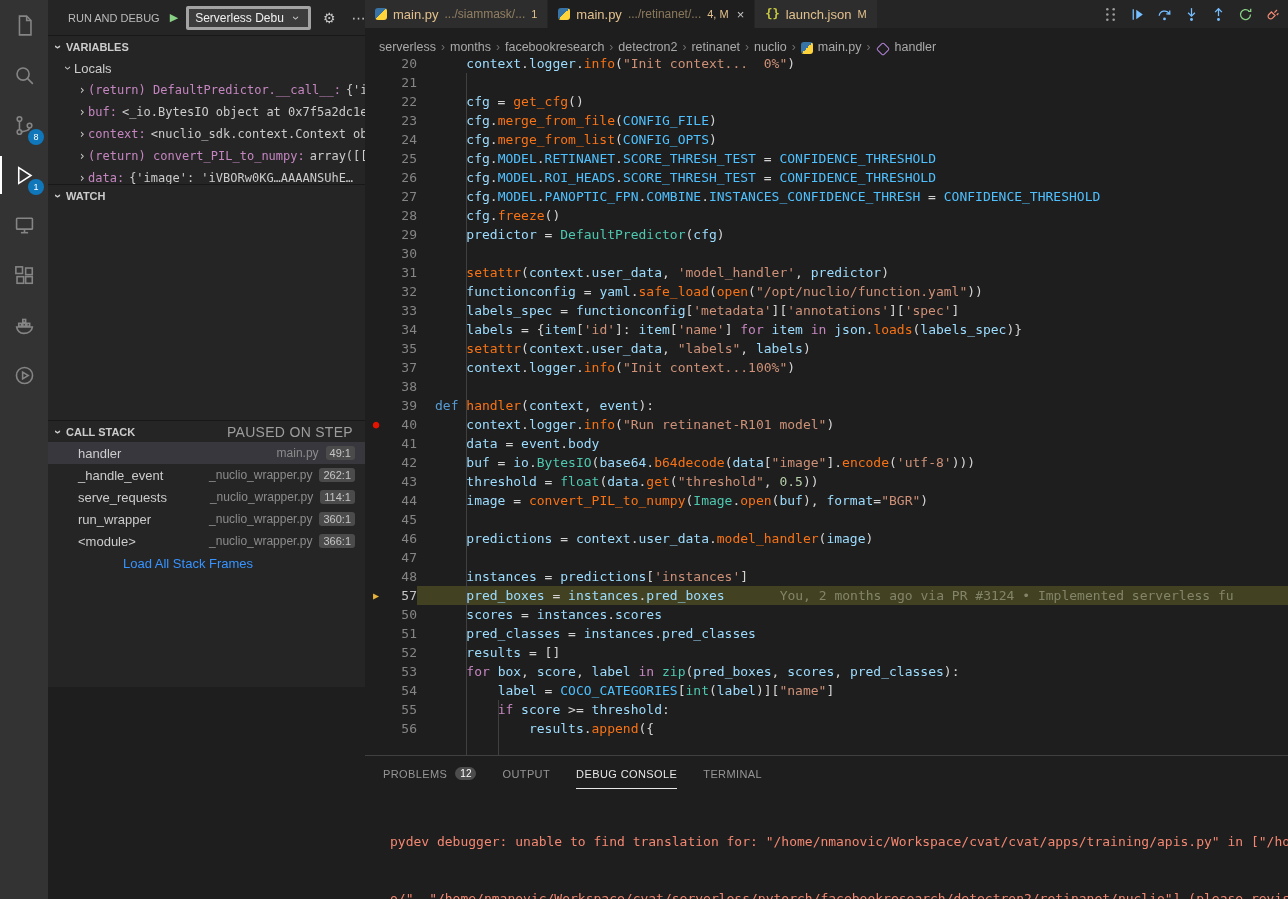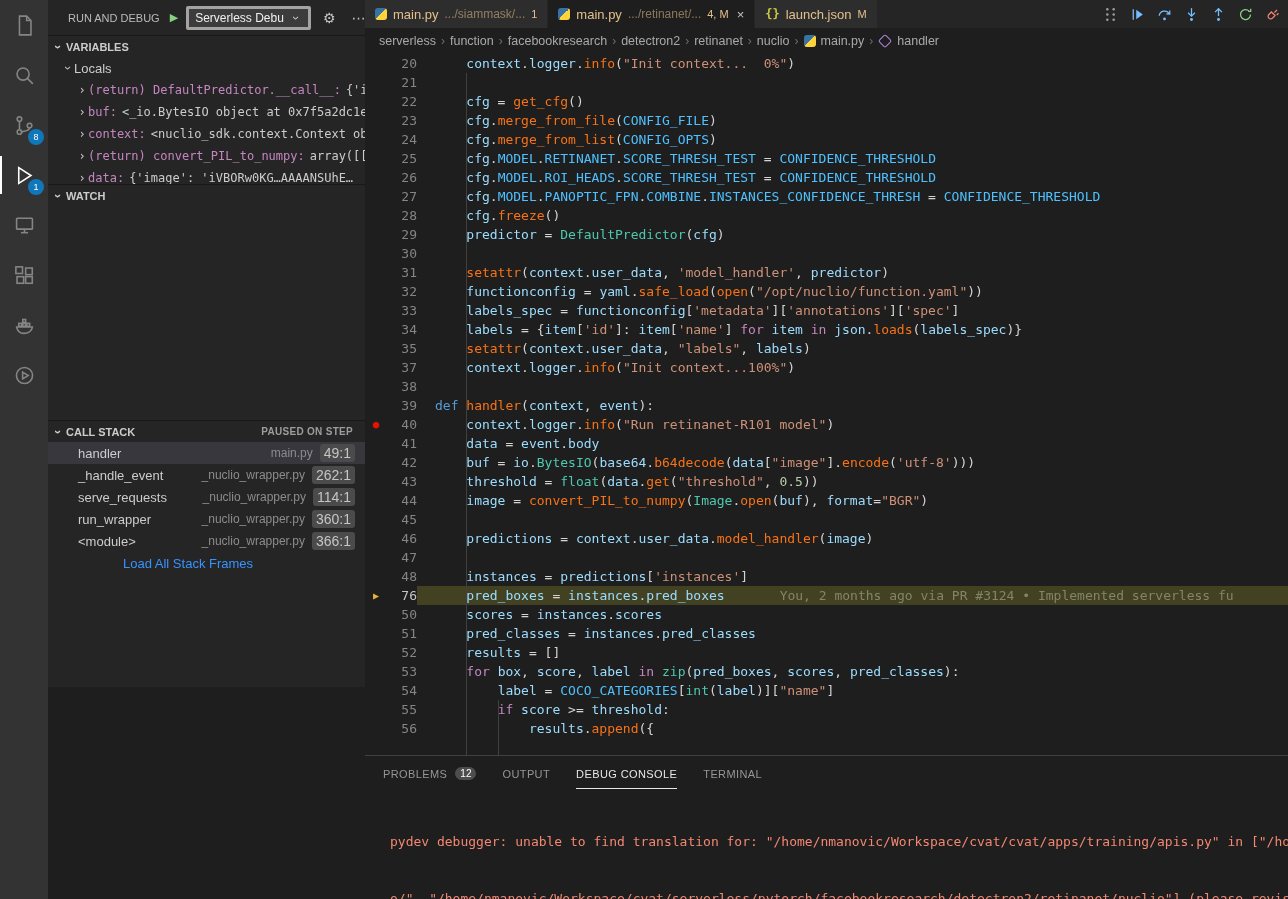--- a/index.html
+++ b/index.html
@@ -20,37 +20,37 @@
   .sb-head{height:35px;display:flex;align-items:center;padding:0 8px 0 20px;gap:8px;}
   .sb-title{font-size:11px;color:#bbbbbb;white-space:nowrap;}
   .cfg-play{color:#89d185;font-size:11px;margin-left:2px;}
   .cfg-box{display:flex;align-items:center;gap:6px;background:#3c3c3c;border:3px solid #a3a3a3;border-radius:2px;
     height:24px;padding:0 6px;font-size:12px;color:#f0f0f0;max-width:138px;white-space:nowrap;}
   .sb-gear,.sb-more{color:#c5c5c5;font-size:14px;padding:0 4px;cursor:pointer;}
   .chev{display:inline-block;font-size:12px;color:#cccccc;width:12px;text-align:center;}
   .rot90{transform:rotate(90deg);}
   .sec-head{position:absolute;left:0;right:0;height:22px;display:flex;align-items:center;gap:2px;padding-left:4px;
     font-size:11px;font-weight:bold;color:#cccccc;border-top:1px solid rgba(0,0,0,.35);background:#252526;}
-  .sec-status{margin-left:auto;margin-right:12px;font-weight:bold;font-size:10px;color:#9d9d9d;letter-spacing:.3px;text-align:right;}
+  .sec-status{margin-left:auto;margin-right:12px;font-weight:normal;font-size:14px;color:#9d9d9d;letter-spacing:.3px;text-align:right;}
 
   .vars-body{position:absolute;left:0;right:0;top:57px;height:127px;overflow:hidden;}
   .tree-row{height:22px;display:flex;align-items:center;white-space:nowrap;overflow:hidden;
     font-family:"DejaVu Sans Mono",monospace;font-size:12px;}
   .tree-row .chev{flex:none;}
   .row-scope{padding-left:14px;font-family:"Liberation Sans",sans-serif;font-size:13px;}
   .row-var{padding-left:28px;}
   .var-name{color:#c586c0;margin-right:5px;}
   .var-value{color:#cccccc;}
 
   .stack-body{position:absolute;left:0;right:0;top:442px;}
   .frame{height:22px;display:flex;align-items:center;padding:0 10px 0 30px;font-size:13px;white-space:nowrap;cursor:pointer;}
   .frame.sel{background:#37373d;}
   .f-name{color:#cccccc;}
   .f-file{color:#8c8c8c;margin-left:auto;font-size:12px;}
-  .f-loc{background:#4b4b4b;color:#c5c5c5;font-size:14px;padding:1px 4px;border-radius:3px;margin-left:7px;}
+  .f-loc{background:#4b4b4b;color:#c5c5c5;font-size:11px;padding:1px 4px;border-radius:3px;margin-left:7px;}
   .stack-link{position:absolute;left:0;right:0;top:552px;height:22px;display:flex;align-items:center;
     padding-left:75px;color:#3794ff;font-size:13px;cursor:pointer;}
 
   .bp-rows{position:absolute;left:0;right:0;top:870px;}
   .bp-row{height:20px;display:flex;align-items:center;gap:7px;padding-left:24px;font-size:13px;color:#cccccc;}
   .cb{width:15px;height:15px;border:1px solid #a0a0a0;border-radius:3px;background:transparent;flex:none;
     font-size:10px;line-height:13px;text-align:center;color:transparent;}
   .cb.checked{background:#2472c8;border-color:#2472c8;color:#ffffff;}
 
   
@@ -67,21 +67,21 @@
   .jsonicon{color:#cbcb41;font-size:12px;font-weight:bold;font-family:"DejaVu Sans Mono",monospace;}
 
   .dbg-toolbar{position:absolute;right:6px;top:5px;display:flex;align-items:center;gap:8px;}
   .tb-icon{width:19px;height:19px;display:flex;align-items:center;justify-content:center;cursor:pointer;}
   .tb-icon svg{width:17px;height:17px;stroke:currentColor;stroke-width:1.2;fill:none;}
   .tb-grip{color:#9d9d9d;}
   .tb-blue{color:#75beff;}
   .tb-green{color:#89d185;}
   .tb-red{color:#f48771;}
 
-  .breadcrumbs{height:26px;display:flex;align-items:center;gap:5px;padding-left:14px;flex:none;
+  .breadcrumbs{height:26px;display:flex;align-items:flex-end;gap:5px;padding-left:14px;flex:none;
     font-size:12.5px;color:#a9a9a9;white-space:nowrap;background:#1e1e1e;}
   .bc-sep{color:#6e6e6e;font-size:12px;}
   .bc-item{cursor:pointer;}
   .methodicon{width:10px;height:10px;border:1.5px solid #b180d7;border-radius:2px;transform:rotate(45deg);flex:none;margin:0 2px;}
 
   
   .code{position:relative;flex:1;overflow:hidden;}
   #code-lines{position:relative;}
   .guide{position:absolute;width:1px;background:#404040;}
   .cl{display:flex;height:19px;line-height:19px;font-family:"DejaVu Sans Mono",monospace;font-size:13px;white-space:pre;}
@@ -347,21 +347,21 @@
             <path d="M9.8 6.2l2.4-2.4"></path>
             <path d="M12 8.4l1.6-1.6"></path>
           </svg>
       </span>
     </div>
   </div>
 
   <div class="breadcrumbs">
     <span class="bc-item">serverless</span>
     <span class="bc-sep">›</span>
-    <span class="bc-item">function</span>
+    <span class="bc-item">months</span>
     <span class="bc-sep">›</span>
     <span class="bc-item">facebookresearch</span>
     <span class="bc-sep">›</span>
     <span class="bc-item">detectron2</span>
     <span class="bc-sep">›</span>
     <span class="bc-item">retinanet</span>
     <span class="bc-sep">›</span>
     <span class="bc-item">nuclio</span>
     <span class="bc-sep">›</span>
     <span class="pyicon"></span>
@@ -396,21 +396,21 @@
         <div class="cl"><span class="gm"></span><span class="gn">39</span><span class="ct"><span class="tk-k">def</span><span class="tk-pl"> </span><span class="tk-f">handler</span><span class="tk-pl">(</span><span class="tk-v">context</span><span class="tk-pl">, </span><span class="tk-v">event</span><span class="tk-pl">):</span></span></div>
         <div class="cl"><span class="gm bp">●</span><span class="gn">40</span><span class="ct"><span class="tk-pl">    </span><span class="tk-v">context</span><span class="tk-pl">.</span><span class="tk-v">logger</span><span class="tk-pl">.</span><span class="tk-f">info</span><span class="tk-pl">(</span><span class="tk-s">"Run retinanet-R101 model"</span><span class="tk-pl">)</span></span></div>
         <div class="cl"><span class="gm"></span><span class="gn">41</span><span class="ct"><span class="tk-pl">    </span><span class="tk-v">data</span><span class="tk-pl"> = </span><span class="tk-v">event</span><span class="tk-pl">.</span><span class="tk-v">body</span></span></div>
         <div class="cl"><span class="gm"></span><span class="gn">42</span><span class="ct"><span class="tk-pl">    </span><span class="tk-v">buf</span><span class="tk-pl"> = </span><span class="tk-v">io</span><span class="tk-pl">.</span><span class="tk-t">BytesIO</span><span class="tk-pl">(</span><span class="tk-v">base64</span><span class="tk-pl">.</span><span class="tk-f">b64decode</span><span class="tk-pl">(</span><span class="tk-v">data</span><span class="tk-pl">[</span><span class="tk-s">"image"</span><span class="tk-pl">].</span><span class="tk-f">encode</span><span class="tk-pl">(</span><span class="tk-s">'utf-8'</span><span class="tk-pl">)))</span></span></div>
         <div class="cl"><span class="gm"></span><span class="gn">43</span><span class="ct"><span class="tk-pl">    </span><span class="tk-v">threshold</span><span class="tk-pl"> = </span><span class="tk-t">float</span><span class="tk-pl">(</span><span class="tk-v">data</span><span class="tk-pl">.</span><span class="tk-f">get</span><span class="tk-pl">(</span><span class="tk-s">"threshold"</span><span class="tk-pl">, </span><span class="tk-n">0.5</span><span class="tk-pl">))</span></span></div>
         <div class="cl"><span class="gm"></span><span class="gn">44</span><span class="ct"><span class="tk-pl">    </span><span class="tk-v">image</span><span class="tk-pl"> = </span><span class="tk-f">convert_PIL_to_numpy</span><span class="tk-pl">(</span><span class="tk-t">Image</span><span class="tk-pl">.</span><span class="tk-f">open</span><span class="tk-pl">(</span><span class="tk-v">buf</span><span class="tk-pl">), </span><span class="tk-v">format</span><span class="tk-pl">=</span><span class="tk-s">"BGR"</span><span class="tk-pl">)</span></span></div>
         <div class="cl"><span class="gm"></span><span class="gn">45</span><span class="ct"></span></div>
         <div class="cl"><span class="gm"></span><span class="gn">46</span><span class="ct"><span class="tk-pl">    </span><span class="tk-v">predictions</span><span class="tk-pl"> = </span><span class="tk-v">context</span><span class="tk-pl">.</span><span class="tk-v">user_data</span><span class="tk-pl">.</span><span class="tk-f">model_handler</span><span class="tk-pl">(</span><span class="tk-v">image</span><span class="tk-pl">)</span></span></div>
         <div class="cl"><span class="gm"></span><span class="gn">47</span><span class="ct"></span></div>
         <div class="cl"><span class="gm"></span><span class="gn">48</span><span class="ct"><span class="tk-pl">    </span><span class="tk-v">instances</span><span class="tk-pl"> = </span><span class="tk-v">predictions</span><span class="tk-pl">[</span><span class="tk-s">'instances'</span><span class="tk-pl">]</span></span></div>
-        <div class="cl cur"><span class="gm cur-arrow">▶</span><span class="gn">76</span><span class="ct"><span class="tk-pl">    </span><span class="tk-v">pred_boxes</span><span class="tk-pl"> = </span><span class="tk-v">instances</span><span class="tk-pl">.</span><span class="tk-v">pred_boxes</span><span class="blame">You, 2 months ago via PR #3124 • Implemented serverless fu</span></span></div>
+        <div class="cl cur"><span class="gm cur-arrow">▶</span><span class="gn">57</span><span class="ct"><span class="tk-pl">    </span><span class="tk-v">pred_boxes</span><span class="tk-pl"> = </span><span class="tk-v">instances</span><span class="tk-pl">.</span><span class="tk-v">pred_boxes</span><span class="blame">You, 2 months ago via PR #3124 • Implemented serverless fu</span></span></div>
         <div class="cl"><span class="gm"></span><span class="gn">50</span><span class="ct"><span class="tk-pl">    </span><span class="tk-v">scores</span><span class="tk-pl"> = </span><span class="tk-v">instances</span><span class="tk-pl">.</span><span class="tk-v">scores</span></span></div>
         <div class="cl"><span class="gm"></span><span class="gn">51</span><span class="ct"><span class="tk-pl">    </span><span class="tk-v">pred_classes</span><span class="tk-pl"> = </span><span class="tk-v">instances</span><span class="tk-pl">.</span><span class="tk-v">pred_classes</span></span></div>
         <div class="cl"><span class="gm"></span><span class="gn">52</span><span class="ct"><span class="tk-pl">    </span><span class="tk-v">results</span><span class="tk-pl"> = []</span></span></div>
         <div class="cl"><span class="gm"></span><span class="gn">53</span><span class="ct"><span class="tk-pl">    </span><span class="tk-c">for</span><span class="tk-pl"> </span><span class="tk-v">box</span><span class="tk-pl">, </span><span class="tk-v">score</span><span class="tk-pl">, </span><span class="tk-v">label</span><span class="tk-pl"> </span><span class="tk-c">in</span><span class="tk-pl"> </span><span class="tk-t">zip</span><span class="tk-pl">(</span><span class="tk-v">pred_boxes</span><span class="tk-pl">, </span><span class="tk-v">scores</span><span class="tk-pl">, </span><span class="tk-v">pred_classes</span><span class="tk-pl">):</span></span></div>
         <div class="cl"><span class="gm"></span><span class="gn">54</span><span class="ct"><span class="tk-pl">        </span><span class="tk-v">label</span><span class="tk-pl"> = </span><span class="tk-C">COCO_CATEGORIES</span><span class="tk-pl">[</span><span class="tk-t">int</span><span class="tk-pl">(</span><span class="tk-v">label</span><span class="tk-pl">)][</span><span class="tk-s">"name"</span><span class="tk-pl">]</span></span></div>
         <div class="cl"><span class="gm"></span><span class="gn">55</span><span class="ct"><span class="tk-pl">        </span><span class="tk-c">if</span><span class="tk-pl"> </span><span class="tk-v">score</span><span class="tk-pl"> &gt;= </span><span class="tk-v">threshold</span><span class="tk-pl">:</span></span></div>
         <div class="cl"><span class="gm"></span><span class="gn">56</span><span class="ct"><span class="tk-pl">            </span><span class="tk-v">results</span><span class="tk-pl">.</span><span class="tk-f">append</span><span class="tk-pl">({</span></span></div>
       </div>
   </div>
 

